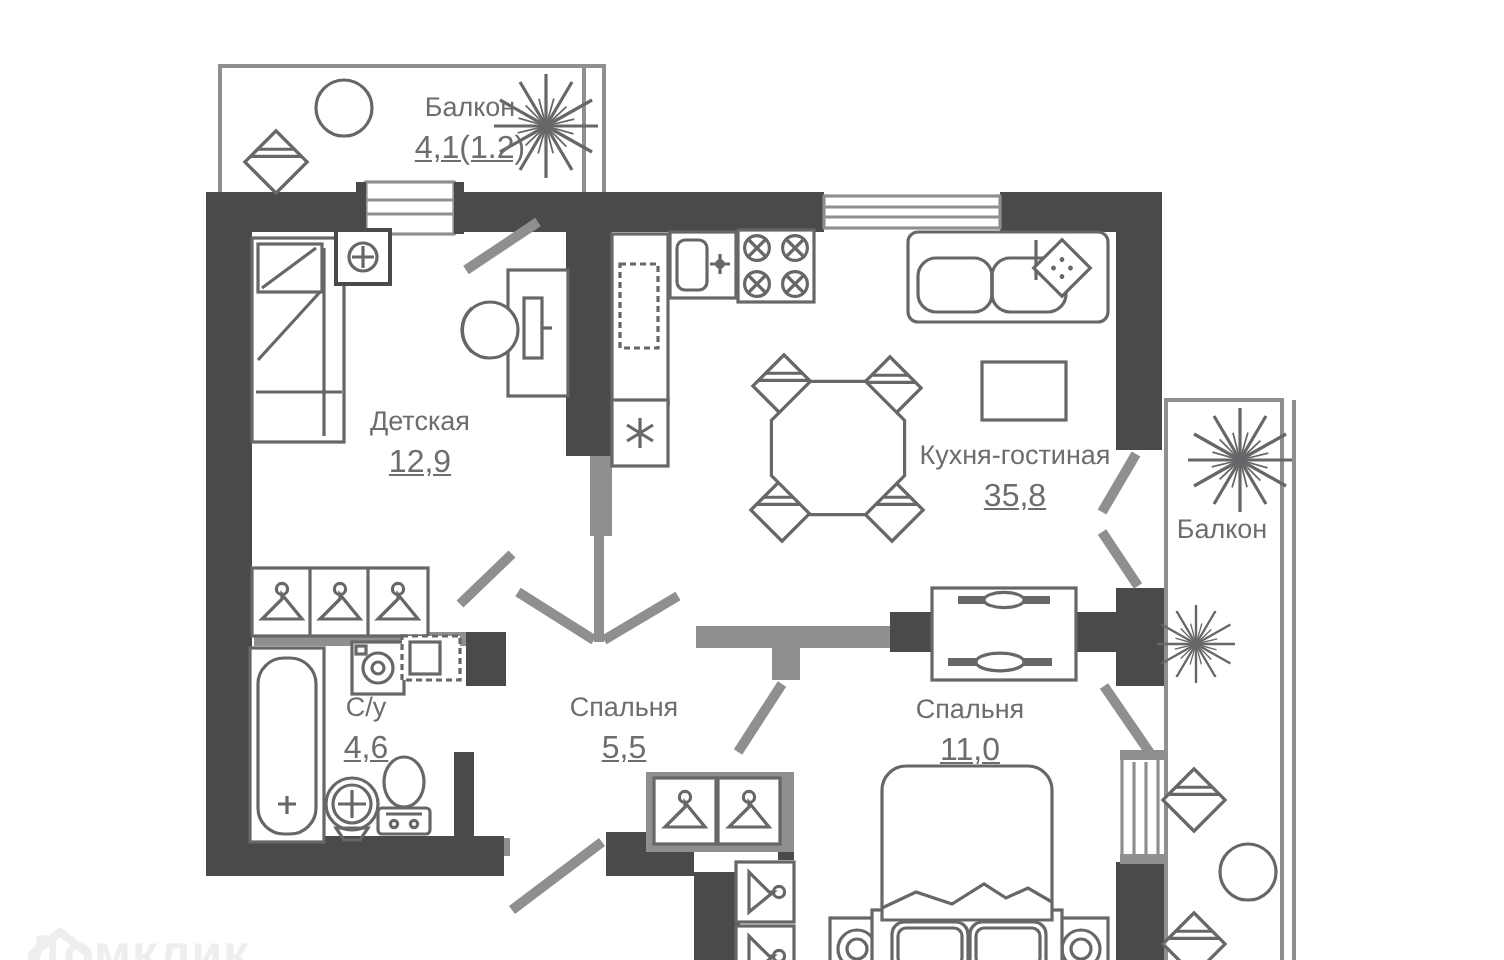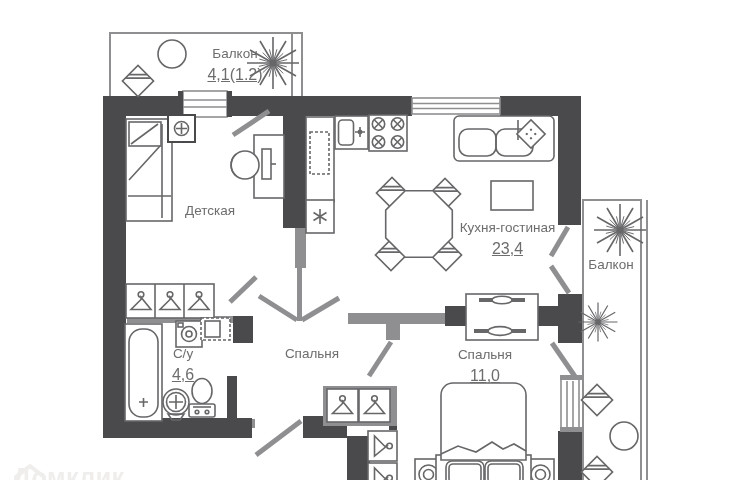--- a/index.html
+++ b/index.html
@@ -297,34 +297,36 @@
     <use href="#chaird" x="597" y="444"></use>
   </g>
 </svg>
 
 <div class="room-label" style="left:150px;top:18px;width:170px;">
   <span class="name">Балкон</span>
   <span class="area">4,1(1.2)</span>
 </div>
 <div class="room-label" style="left:140px;top:175px;width:140px;">
   <span class="name">Детская</span>
+  <span class="area">12,9</span>
 </div>
 <div class="room-label" style="left:415px;top:192px;width:185px;">
   <span class="name">Кухня-гостиная</span>
-  <span class="area">23,4</span>
+  <span class="area">35,8</span>
 </div>
 <div class="room-label" style="left:561px;top:229px;width:100px;">
   <span class="name">Балкон</span>
 </div>
 <div class="room-label" style="left:143px;top:318px;width:80px;">
   <span class="name">С/у</span>
   <span class="area">4,6</span>
 </div>
 <div class="room-label" style="left:252px;top:318px;width:120px;">
   <span class="name">Спальня</span>
+  <span class="area">5,5</span>
 </div>
 <div class="room-label" style="left:425px;top:319px;width:120px;">
   <span class="name">Спальня</span>
   <span class="area">11,0</span>
 </div>
 
 <div class="watermark">
   <svg width="34" height="34" viewBox="0 0 34 34">
     <path d="M17,3 L31,14 V31 H3 V14 Z" fill="none" stroke="var(--watermark)" stroke-width="4" stroke-linejoin="round"></path>
     <path d="M11,31 V19 H22 V31" fill="none" stroke="var(--watermark)" stroke-width="4"></path>

